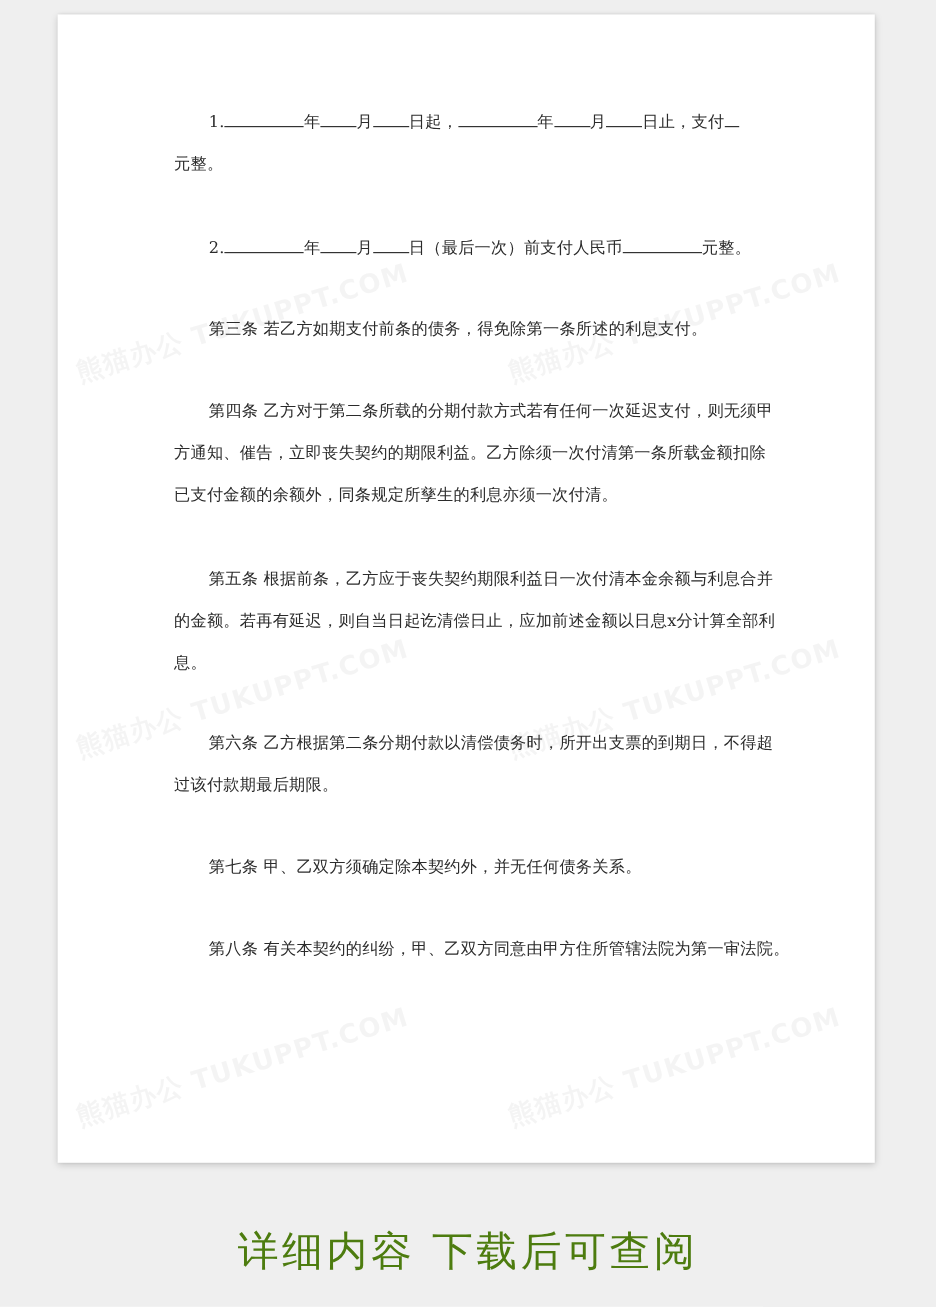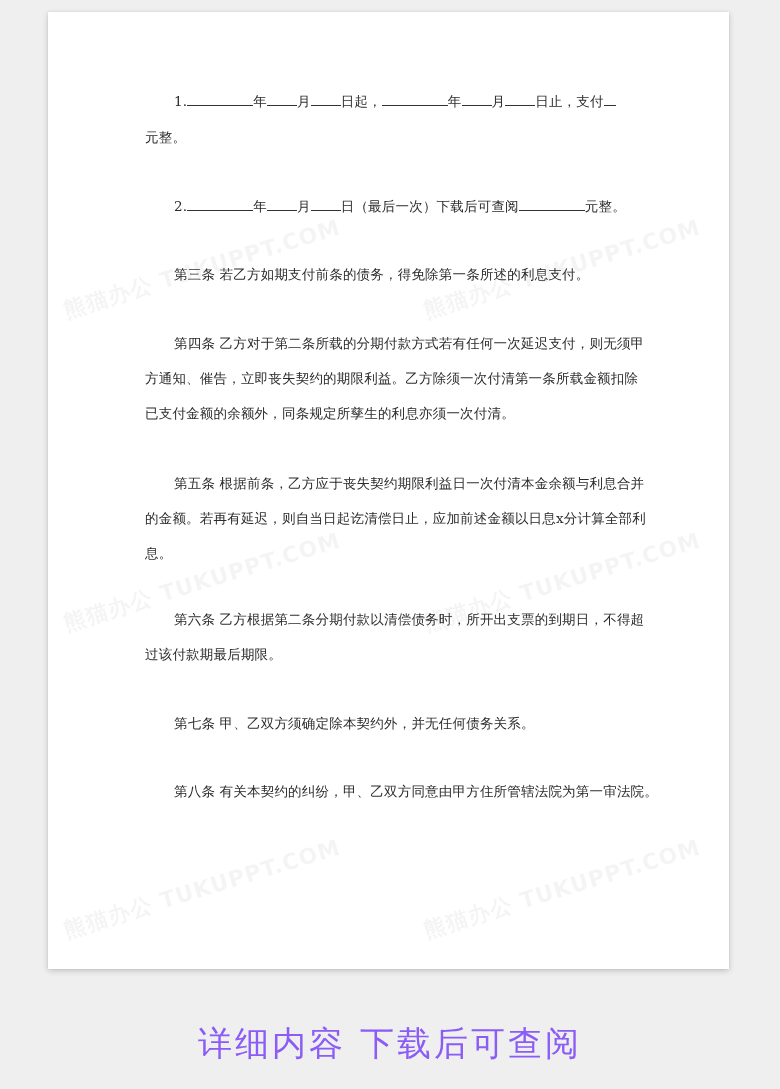--- a/index.html
+++ b/index.html
@@ -24,42 +24,42 @@
   .blank { display:inline-block; border-bottom:1px solid #333; height:13px; vertical-align:baseline; }
   .wm {
     position:absolute; font-family:"DejaVu Sans","Liberation Sans",sans-serif;
     font-weight:bold; font-size:22px; color:rgba(0,0,0,0.045);
     transform:rotate(-17deg); transform-origin:left top; white-space:nowrap;
     letter-spacing:1px;
   }
   .footer {
     position:absolute; left:0; top:1020px; width:780px; text-align:center;
     font-family:"DejaVu Sans","Liberation Sans",sans-serif;
-    font-size:34px; color:#8b5cf6; letter-spacing:3px; line-height:46px;
+    font-size:34px; color:#4d7c0f; letter-spacing:3px; line-height:46px;
   }
 </style>
 </head>
 <body>
 
 <div class="page">
 
   <div class="wm" style="left:12px;top:285px;">熊猫办公 TUKUPPT.COM</div>
   <div class="wm" style="left:372px;top:285px;">熊猫办公 TUKUPPT.COM</div>
   <div class="wm" style="left:12px;top:598px;">熊猫办公 TUKUPPT.COM</div>
   <div class="wm" style="left:372px;top:598px;">熊猫办公 TUKUPPT.COM</div>
   <div class="wm" style="left:12px;top:905px;">熊猫办公 TUKUPPT.COM</div>
   <div class="wm" style="left:372px;top:905px;">熊猫办公 TUKUPPT.COM</div>
 
   <div class="line indent" style="top:80px;">
     <span>1.</span><span class="blank" style="width:66px;"></span><span>年</span><span class="blank" style="width:30px;"></span><span>月</span><span class="blank" style="width:30px;"></span><span>日起，</span><span class="blank" style="width:66px;"></span><span>年</span><span class="blank" style="width:30px;"></span><span>月</span><span class="blank" style="width:30px;"></span><span>日止，支付</span><span class="blank" style="width:12px;"></span>
   </div>
   <div class="line noindent" style="top:116px;">元整。</div>
 
   <div class="line indent" style="top:185px;">
-    <span>2.</span><span class="blank" style="width:66px;"></span><span>年</span><span class="blank" style="width:30px;"></span><span>月</span><span class="blank" style="width:30px;"></span><span>日（最后一次）下载后可查阅</span><span class="blank" style="width:66px;"></span><span>元整。</span>
+    <span>2.</span><span class="blank" style="width:66px;"></span><span>年</span><span class="blank" style="width:30px;"></span><span>月</span><span class="blank" style="width:30px;"></span><span>日（最后一次）前支付人民币</span><span class="blank" style="width:66px;"></span><span>元整。</span>
   </div>
 
   <div class="line indent" style="top:253px;">第三条  若乙方如期支付前条的债务，得免除第一条所述的利息支付。</div>
 
   <div class="line indent" style="top:322px;">第四条  乙方对于第二条所载的分期付款方式若有任何一次延迟支付，则无须甲</div>
   <div class="line noindent" style="top:357px;">方通知、催告，立即丧失契约的期限利益。乙方除须一次付清第一条所载金额扣除</div>
   <div class="line noindent" style="top:392px;">已支付金额的余额外，同条规定所孳生的利息亦须一次付清。</div>
 
   <div class="line indent" style="top:462px;">第五条  根据前条，乙方应于丧失契约期限利益日一次付清本金余额与利息合并</div>
   <div class="line noindent" style="top:497px;">的金额。若再有延迟，则自当日起讫清偿日止，应加前述金额以日息x分计算全部利</div>

